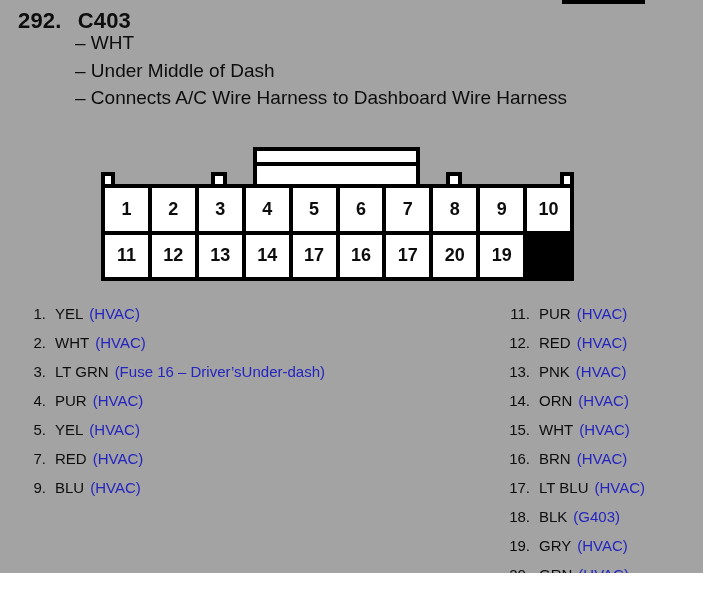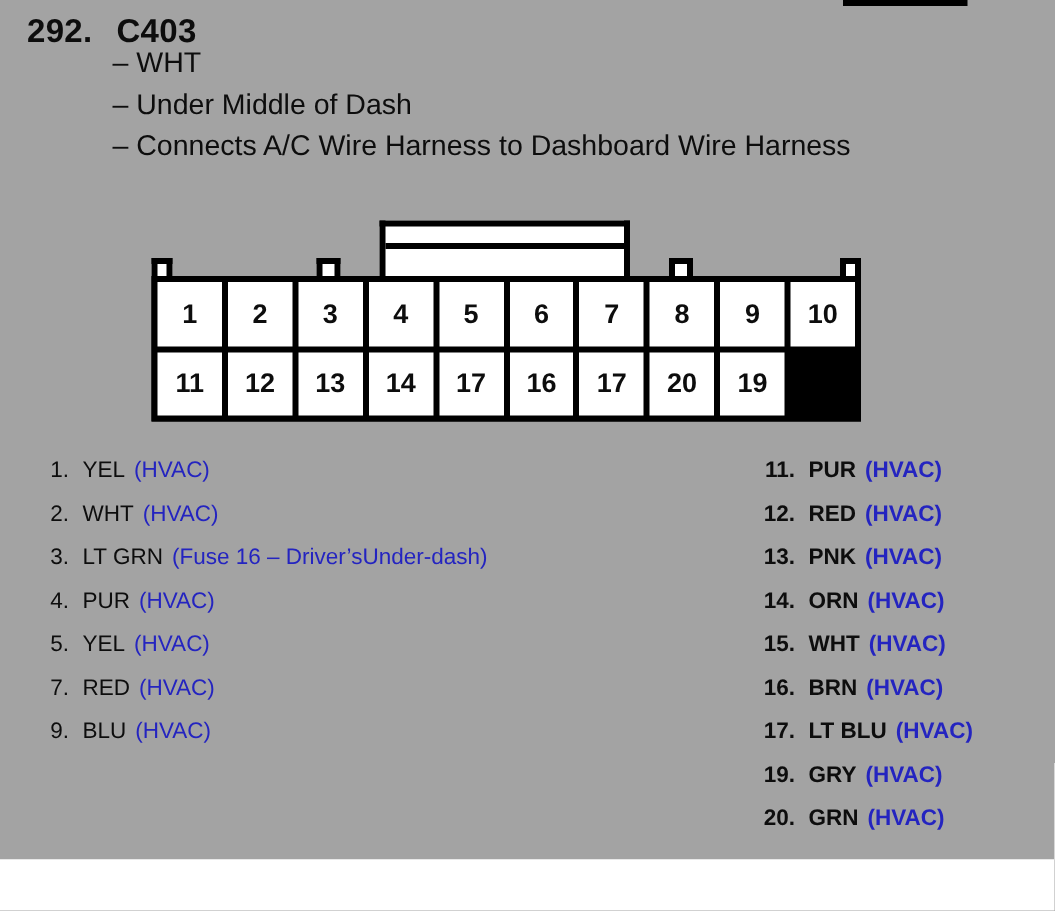--- a/index.html
+++ b/index.html
@@ -37,21 +37,21 @@
     display:grid; grid-template-columns:repeat(10, 1fr); grid-template-rows:1fr 1fr; gap:4px;
   }
   .cell {
     background:#fff; display:flex; align-items:center; justify-content:center;
     font-size:18px; font-weight:bold;
   }
 
   
   .pin-col { position:absolute; top:305px; font-size:15px; }
   #col-left { left:10px; }
-  #col-right { left:497px;font-weight:bold; }
+  #col-right { left:497px; }
   .pin-row { height:29px; white-space:nowrap; }
   .pn { display:inline-block; text-align:right; margin-right:9px; }
   #col-left .pn { width:36px; }
   #col-right .pn { width:33px; }
   .wc { color:#0d0d0d; margin-right:6px; }
   .cc { color:#2424c0; }
 </style>
 </head>
 <body>
 
@@ -110,16 +110,17 @@
   </div>
 
   <div id="col-right" class="pin-col">
     <div class="pin-row"><span class="pn">11.</span><span class="wc">PUR</span><span class="cc">(HVAC)</span></div>
     <div class="pin-row"><span class="pn">12.</span><span class="wc">RED</span><span class="cc">(HVAC)</span></div>
     <div class="pin-row"><span class="pn">13.</span><span class="wc">PNK</span><span class="cc">(HVAC)</span></div>
     <div class="pin-row"><span class="pn">14.</span><span class="wc">ORN</span><span class="cc">(HVAC)</span></div>
     <div class="pin-row"><span class="pn">15.</span><span class="wc">WHT</span><span class="cc">(HVAC)</span></div>
     <div class="pin-row"><span class="pn">16.</span><span class="wc">BRN</span><span class="cc">(HVAC)</span></div>
     <div class="pin-row"><span class="pn">17.</span><span class="wc">LT BLU</span><span class="cc">(HVAC)</span></div>
+    <div class="pin-row"><span class="pn">18.</span><span class="wc">BLK</span><span class="cc">(G403)</span></div>
     <div class="pin-row"><span class="pn">19.</span><span class="wc">GRY</span><span class="cc">(HVAC)</span></div>
     <div class="pin-row"><span class="pn">20.</span><span class="wc">GRN</span><span class="cc">(HVAC)</span></div>
   </div>
 </div>
 
 </body></html>

